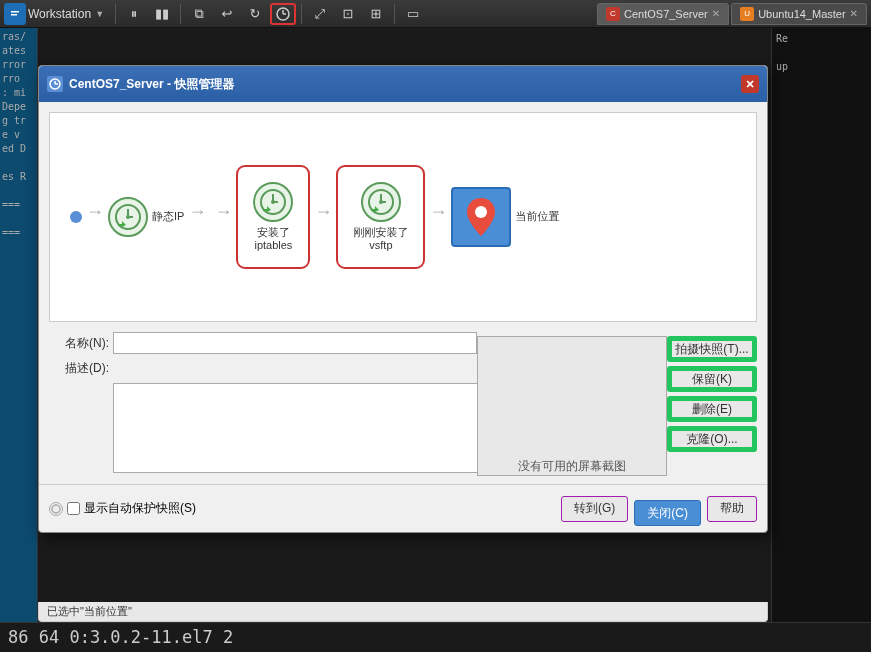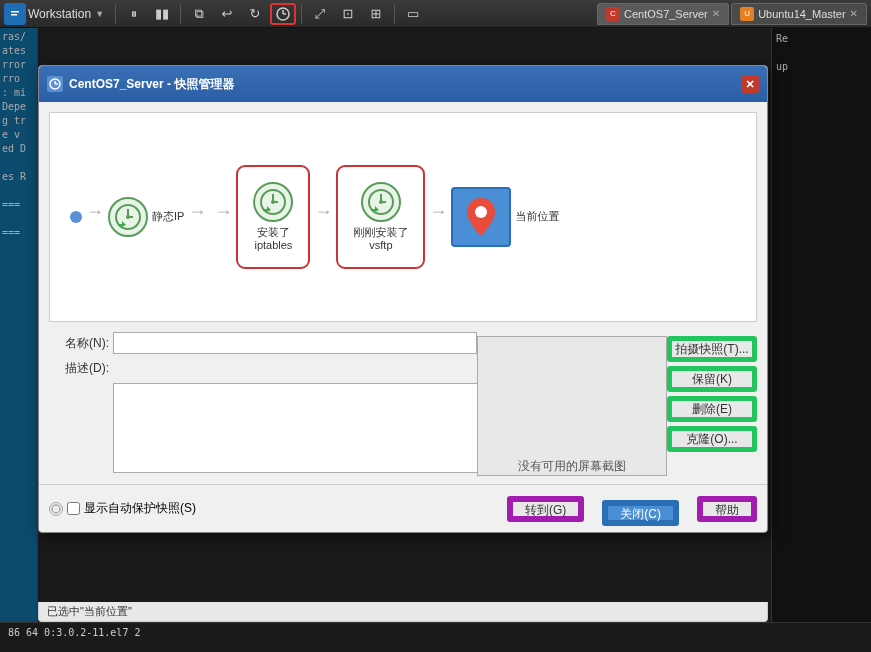--- a/index.html
+++ b/index.html
@@ -295,39 +295,39 @@
       color: #333;
       cursor: pointer;
       display: flex; align-items: center; justify-content: center;
     }
 
     
     .bottom-bar {
       display: flex;
       align-items: center;
       padding: 6px 10px;
-      gap: 18px;
+      gap: 6px;
       border-top: 1px solid #ccc;
     }
     .cb-row {
       display: flex; align-items: center; gap: 4px;
     }
     .cb-icon {
       width: 14px; height: 14px;
       border-radius: 50%;
       background: #eee;
       border: 1px solid #aaa;
       display: flex; align-items: center; justify-content: center;
     }
     .bottom-spacer { flex: 1; }
     .bottom-btn {
       height: 26px;
       padding: 0 12px;
       background: #e8e8e8;
-      border: 6px solid #a21caf;
+      border: 1px solid #a21caf;
       border-radius: 3px;
       font-size: 12px;
       color: #333;
       cursor: pointer;
     }
     .bottom-btn.primary {
       background: #4a8fd5;
       color: white;
       border-color: #2a6fb5;
       margin-top: 9px;
@@ -351,21 +351,21 @@
     }
 
     
     .bottom-terminal {
       position: absolute;
       bottom: 0; left: 0; right: 0;
       height: 30px;
       background: #1a1a1a;
       color: #ccc;
       font-family: monospace;
-      font-size: 10px;
+      font-size: 17px;
       padding: 4px 8px;
       border-top: 1px solid #333;
     }
 
     
     .left-panel {
       position: absolute;
       top: 28px; left: 0;
       width: 38px;
       height: calc(100% - 28px);

